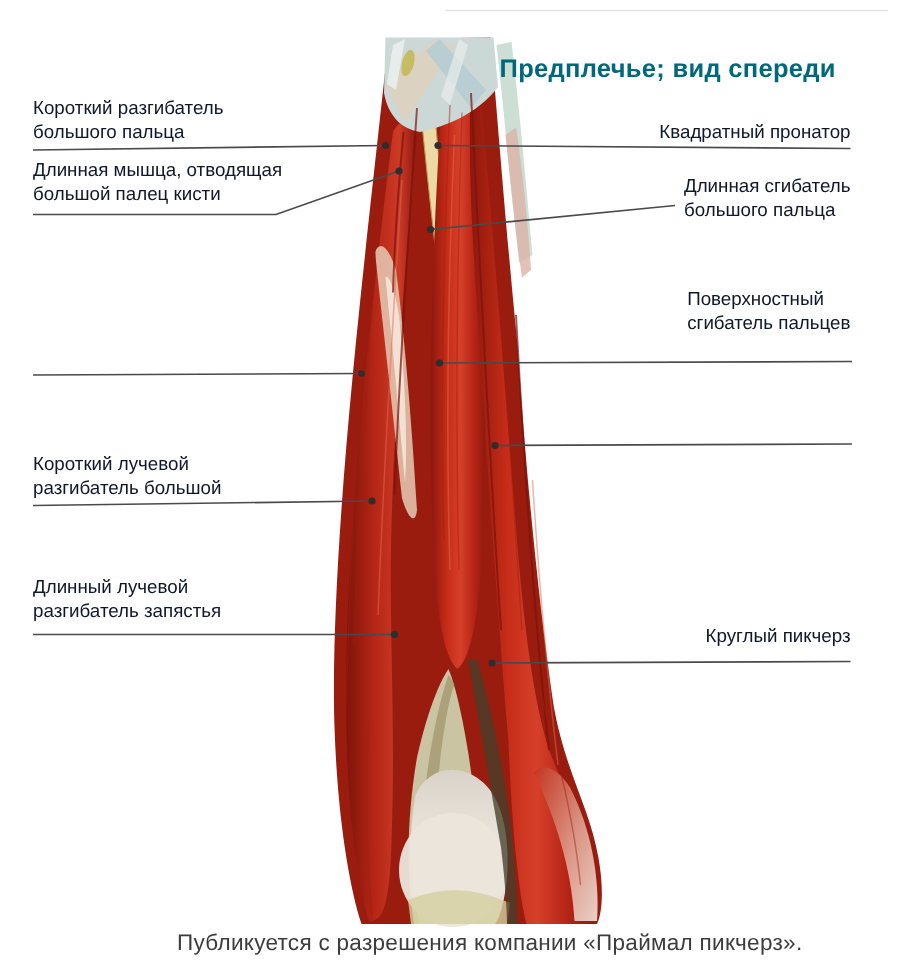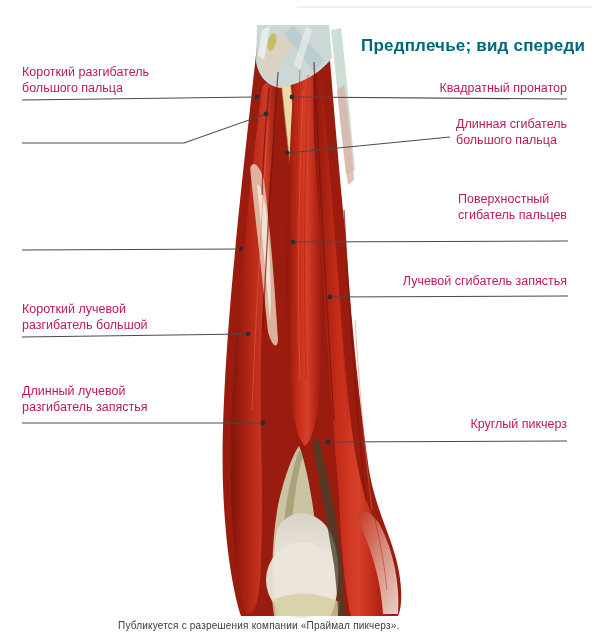--- a/index.html
+++ b/index.html
@@ -3,29 +3,29 @@
 <meta charset="utf-8">
 <style>
   html,body { margin:0; padding:0; background:#fff; }
   .stage {
     position:relative; width:601px; height:644px; background:#ffffff;
     font-family:"Liberation Sans", sans-serif; overflow:hidden;
   }
   svg.art, svg.leaders { position:absolute; left:0; top:0; width:601px; height:644px; }
   .title {
     position:absolute; left:333px; top:36px; margin:0;
-    font-size:17px; font-weight:bold; color:#00687b; letter-spacing:.2px;padding-left:28px;
+    font-size:17px; font-weight:bold; color:#00687b; letter-spacing:.2px;
   }
   .label {
-    position:absolute; font-size:12.5px; line-height:15.5px; color:#be185d;
+    position:absolute; font-size:12.5px; line-height:15.5px; color:#0f172a;
     white-space:pre-line;
   }
   .label.right { right:34px; }
   .caption {
-    position:absolute; left:118px; top:620px; font-size:10px; color:#3c3c3c;
+    position:absolute; left:118px; top:620px; font-size:15px; color:#3c3c3c;
     letter-spacing:.2px;
   }
 </style>
 </head>
 <body>
 
 <div class="stage">
 
   <svg class="art" viewBox="0 0 601 644" aria-hidden="true">
     <defs>
@@ -136,27 +136,28 @@
       <circle cx="293" cy="242" r="2.4"></circle>
       <circle cx="330" cy="297" r="2.4"></circle>
       <circle cx="328" cy="442" r="2.4"></circle>
     </g>
   </svg>
 
   <h1 class="title">Предплечье; вид спереди</h1>
 
   <div class="label left" style="left:22px; top:65px">Короткий разгибатель
 большого пальца</div>
+  <div class="label left" style="left:22px; top:106px">Длинная мышца, отводящая
+большой палец кисти</div>
   <div class="label left" style="left:22px; top:302px">Короткий лучевой
 разгибатель большой</div>
   <div class="label left" style="left:22px; top:384px">Длинный лучевой
 разгибатель запястья</div>
 
   <div class="label right" style="top:81px">Квадратный пронатор</div>
   <div class="label right" style="top:117px">Длинная сгибатель
 большого пальца</div>
   <div class="label right" style="top:192px">Поверхностный
 сгибатель пальцев</div>
-  <div class="label right" style="top:274px">Лучевой сгибатель запястья</div>
   <div class="label right" style="top:417px">Круглый пикчерз</div>
 
   <div class="caption">Публикуется с разрешения компании «Праймал пикчерз».</div>
 </div>
 
 </body></html>

